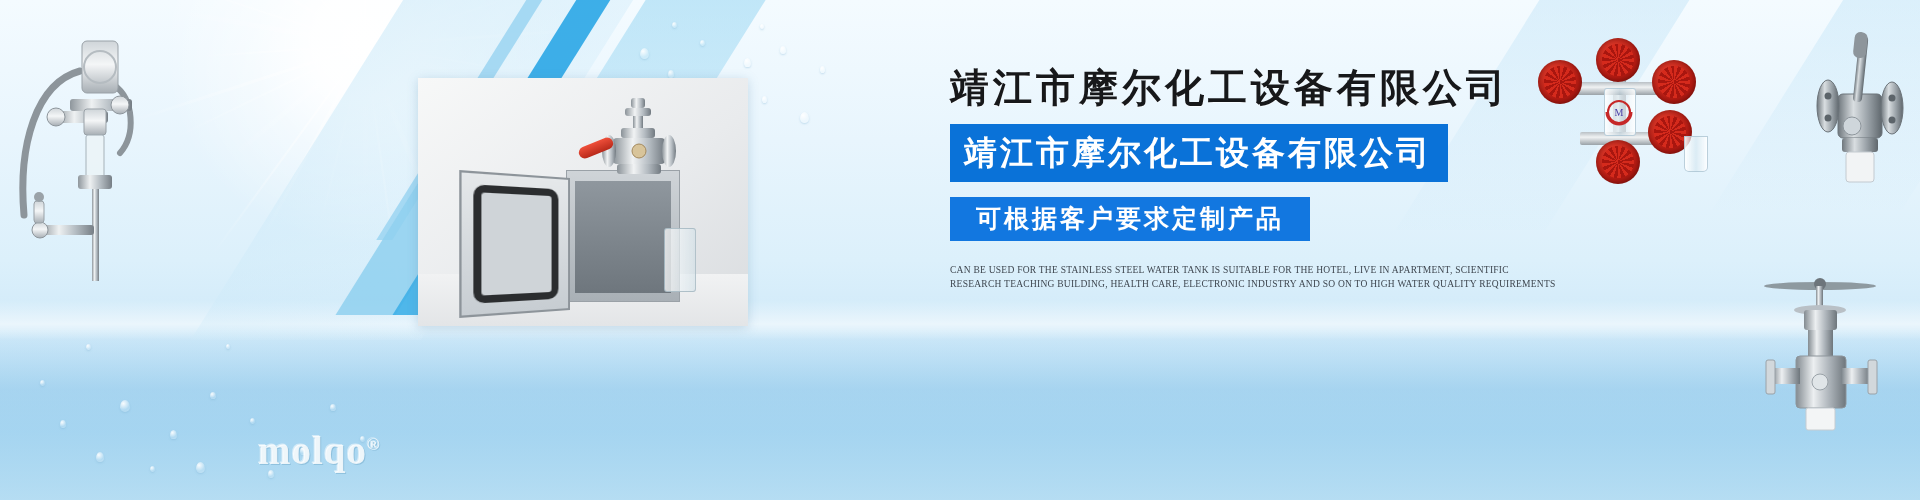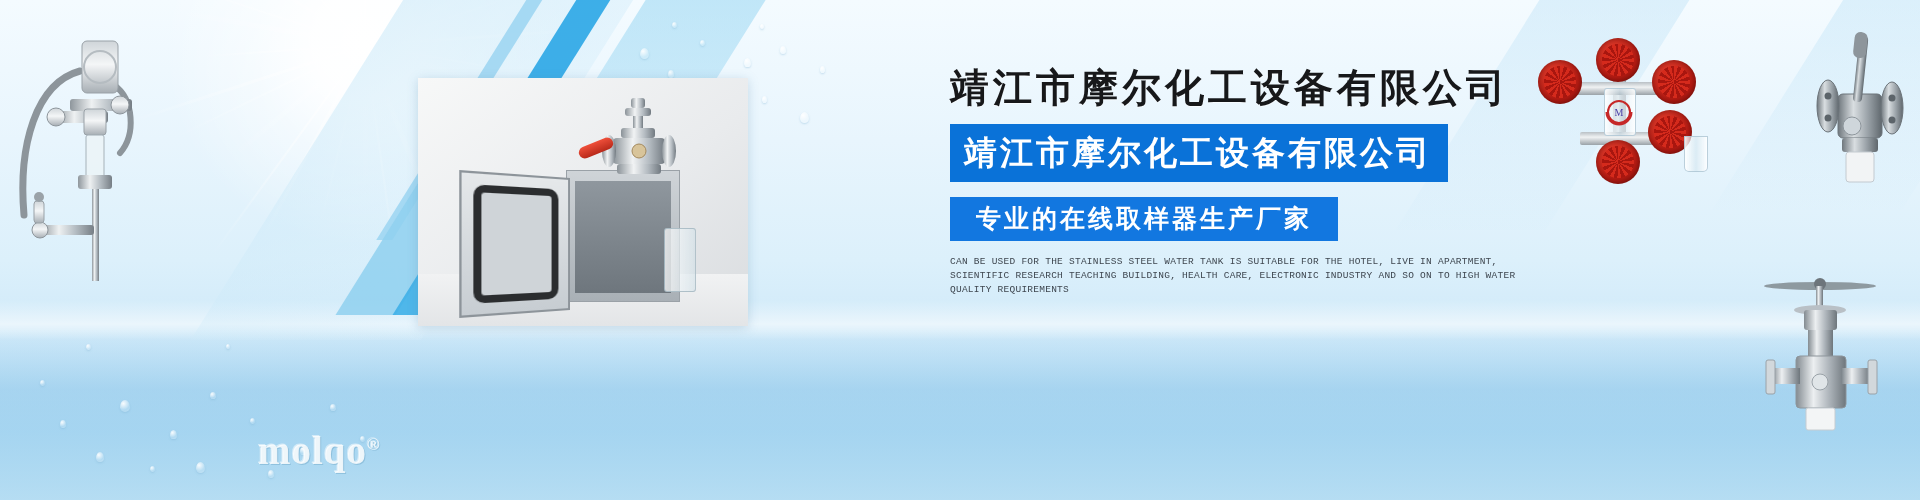--- a/index.html
+++ b/index.html
@@ -113,22 +113,22 @@
     white-space:nowrap;text-shadow:0 1px 0 rgba(255,255,255,.55);
   }
 
   .pill-sub{
     display:inline-block;margin-top:15px;background:#1277e0;color:#fff;
     font-size:25px;font-weight:700;line-height:1;letter-spacing:3px;
     padding:9px 26px 10px 26px;white-space:nowrap;
   }
 
   .eng{
-    margin-top:14px;width:607px;
-    font-family:Liberation Mono, monospace;
+    margin-top:22px;width:607px;
+    font-family:Liberation Serif, serif;
     font-size:9.5px;line-height:14px;color:#3e464f;letter-spacing:.25px;
     text-transform:uppercase;
   }
 
   
   .watermark{
     position:absolute;left:258px;top:431px;
     font-family:"Liberation Serif","DejaVu Serif",serif;
     font-weight:700;font-size:39px;line-height:1;letter-spacing:1px;
     color:rgba(255,255,255,.82);
@@ -353,21 +353,21 @@
       <rect x="16" y="90" width="9" height="34" rx="2" fill="#d2d8dc" stroke="#9aa2a8"></rect>
       <rect x="118" y="90" width="9" height="34" rx="2" fill="#d2d8dc" stroke="#9aa2a8"></rect>
       <circle cx="70" cy="112" r="8" fill="#e0e5e8" stroke="#9aa2a8"></circle>
       <rect x="56" y="138" width="29" height="22" rx="2" fill="#f3f5f6" stroke="#c6ccd1"></rect>
     </svg>
   </div>
 
   <div class="textblock">
     <div class="company">靖江市摩尔化工设备有限公司</div>
     <div><span class="pill-main">靖江市摩尔化工设备有限公司</span></div>
-    <div><span class="pill-sub">专业的在线取样器生产厂家</span></div>
+    <div><span class="pill-sub">可根据客户要求定制产品</span></div>
     <div class="eng">CAN BE USED FOR THE STAINLESS STEEL WATER TANK IS SUITABLE FOR THE HOTEL, LIVE IN APARTMENT, SCIENTIFIC RESEARCH TEACHING BUILDING, HEALTH CARE, ELECTRONIC INDUSTRY AND SO ON TO HIGH WATER QUALITY REQUIREMENTS</div>
   </div>
 
   <div class="watermark">
     <span>molqo</span><sup>®</sup>
   </div>
 
 </div>
 
 </body></html>

